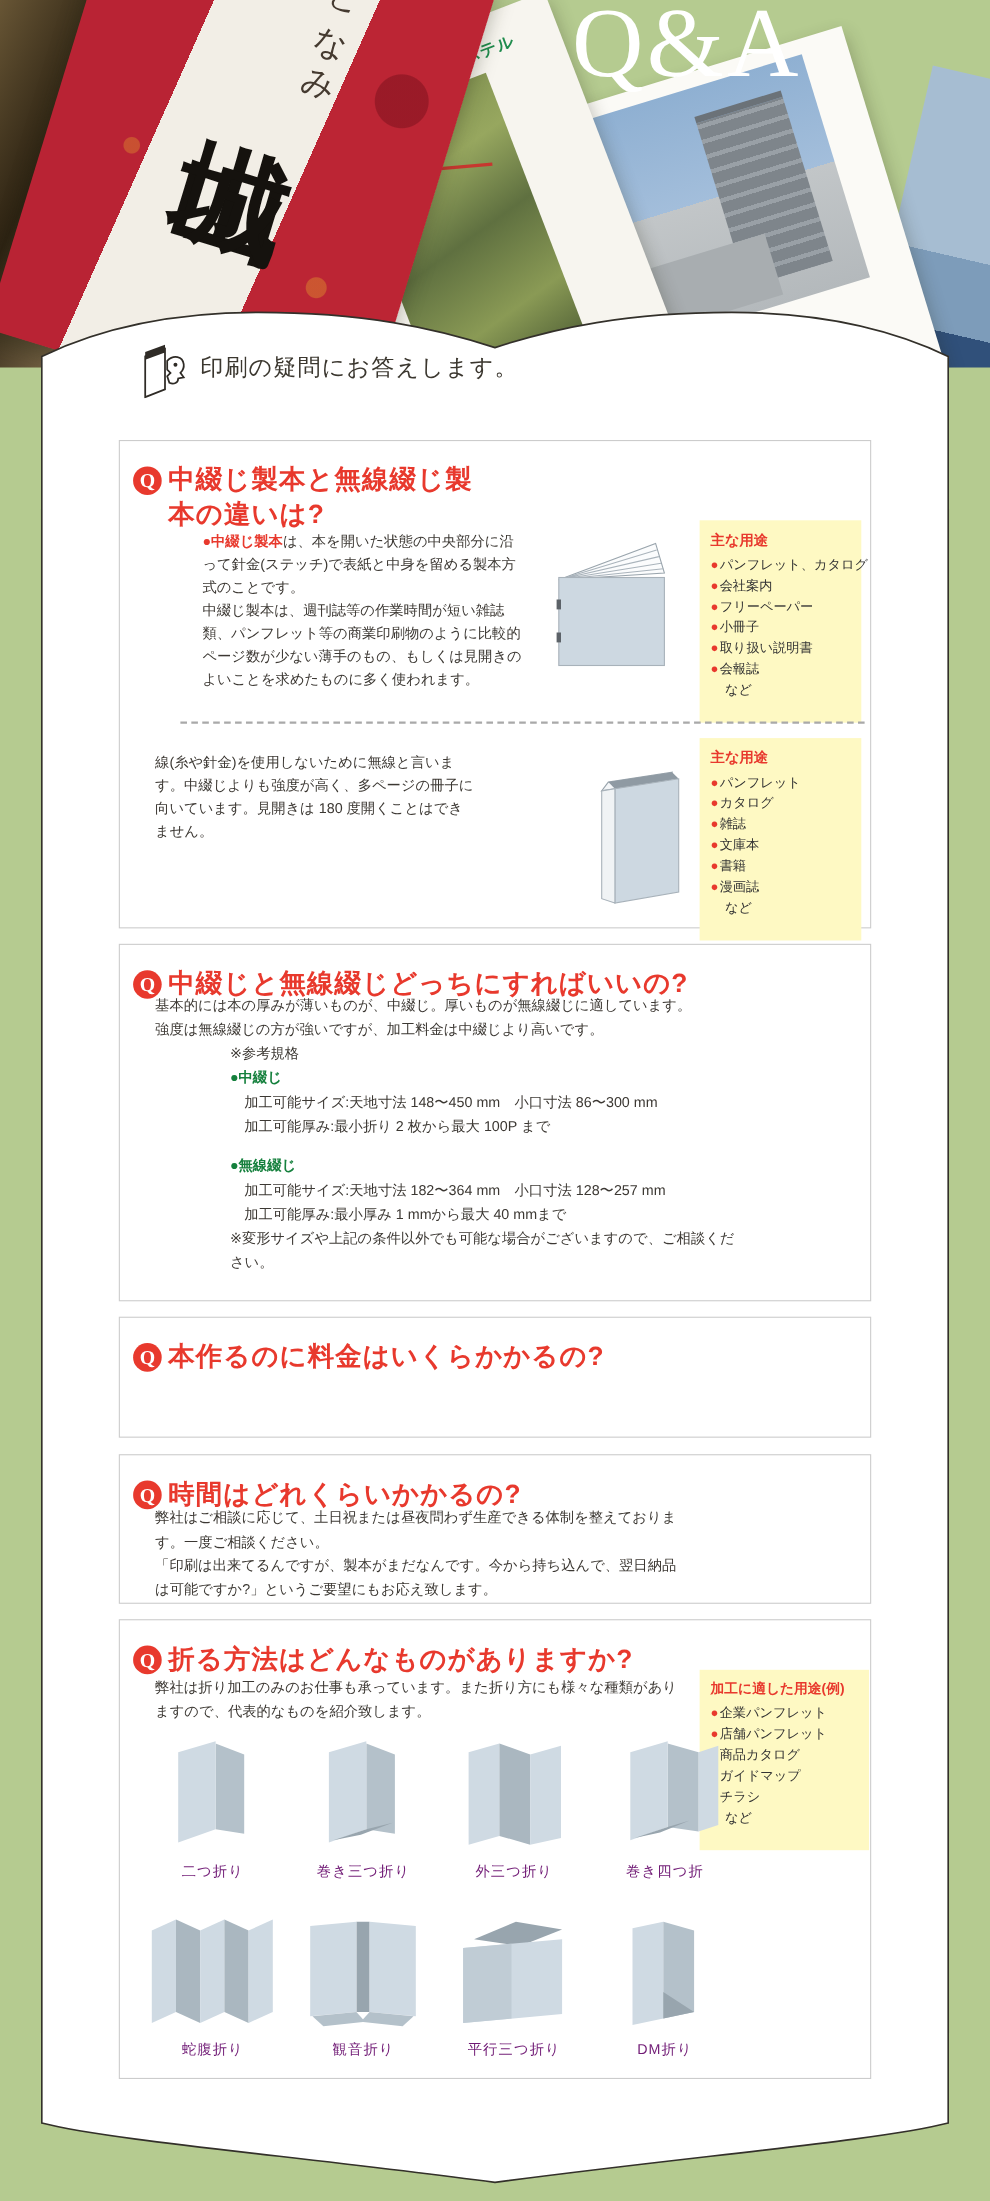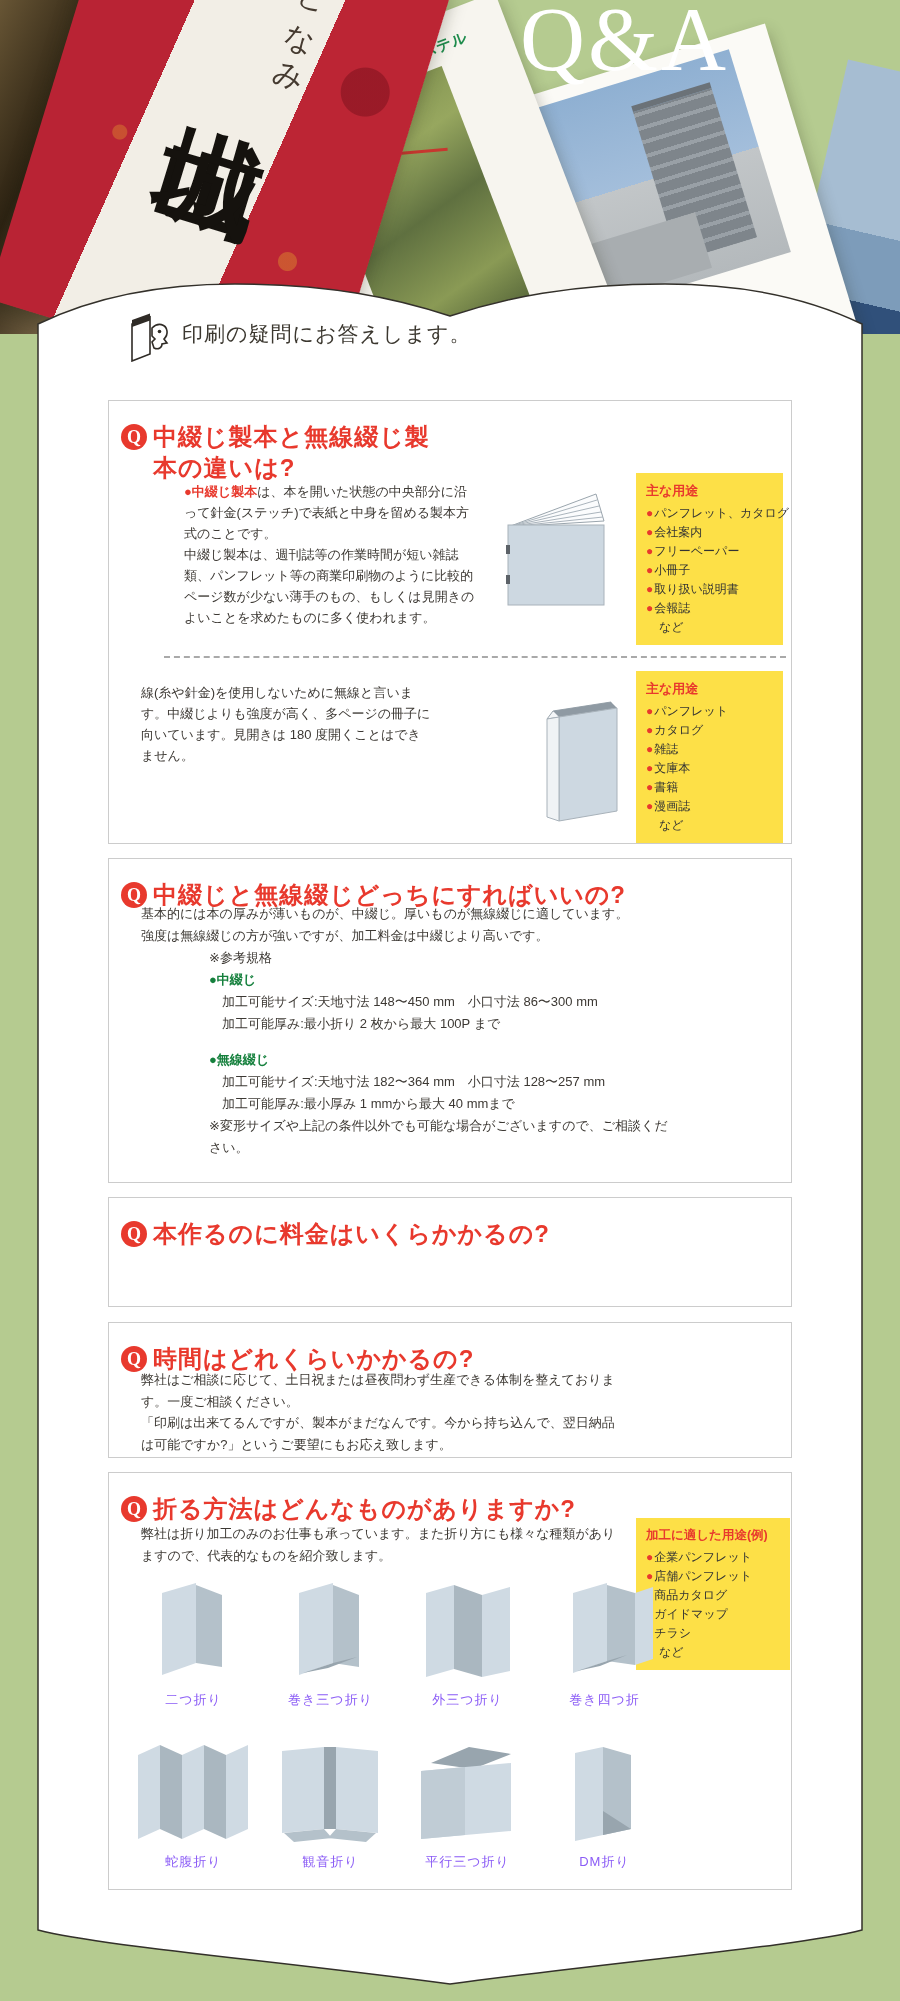--- a/index.html
+++ b/index.html
@@ -62,21 +62,21 @@
   .w290 { width:300px; }
 
   .jp { color:#3c3833; font-size:13px; }
   .lead { color:#e8392d; font-weight:bold; }
   p.flow { line-height:21px; }
 
   .b1-part1 { position:absolute; left:32px; top:80px; width:292px;margin-left:43px; }
   .b1-part2 { position:absolute; left:32px; top:281px; width:292px; }
   .divider { position:absolute; left:55px; top:255px; width:622px; border-top:2px dashed #a9a9a9; }
 
-  .uses-box { position:absolute; width:147px; background:#fde047; padding:9px 10px 8px 10px; }
+  .uses-box { position:absolute; width:147px; background:#fef9c3; padding:9px 10px 20px 10px; }
   .uses-title { color:#e8392d; font-weight:bold; font-size:13px; margin-bottom:4px; }
   .uses-box ul { list-style:none; }
   .uses-box li { font-size:12px; color:#333; line-height:19px; white-space:nowrap; }
   .uses-box li.bul::before { content:"●"; color:#e8392d; margin-right:1px; }
   .uses-box li.etc { padding-left:13px; }
 
   .illus1 { position:absolute; left:389px; top:88px; }
   .illus2 { position:absolute; left:430px; top:296px; }
 
   .b2-body { position:absolute; left:32px; top:44px; width:540px; }
@@ -88,21 +88,21 @@
 
   .b3-body { position:absolute; left:32px; top:52px; width:510px; line-height:23px; }
   .b4-body { position:absolute; left:32px; top:46px; width:480px; line-height:21.5px; }
   .b5-body { position:absolute; left:32px; top:50px; width:480px; line-height:22px; }
 
   .uses5 { width:154px; }
   .uses5 .uses-title { white-space:nowrap; font-size:12.5px; }
 
   .folds-row { position:absolute; left:16px; width:560px; display:flex; }
   .fold-cell { width:137px; text-align:center; }
-  .fold-label { margin-top:6px; font-size:13px; color:#8b5cf6; letter-spacing:1px; }
+  .fold-label { margin-top:6px; font-size:13px; color:#701a75; letter-spacing:1px; }
 </style>
 </head>
 <body>
 
 <div class="page">
 
   <div class="hero">
     <div class="b-dark"></div>
     <div class="b-hotel">
       <div class="hotelphoto">

